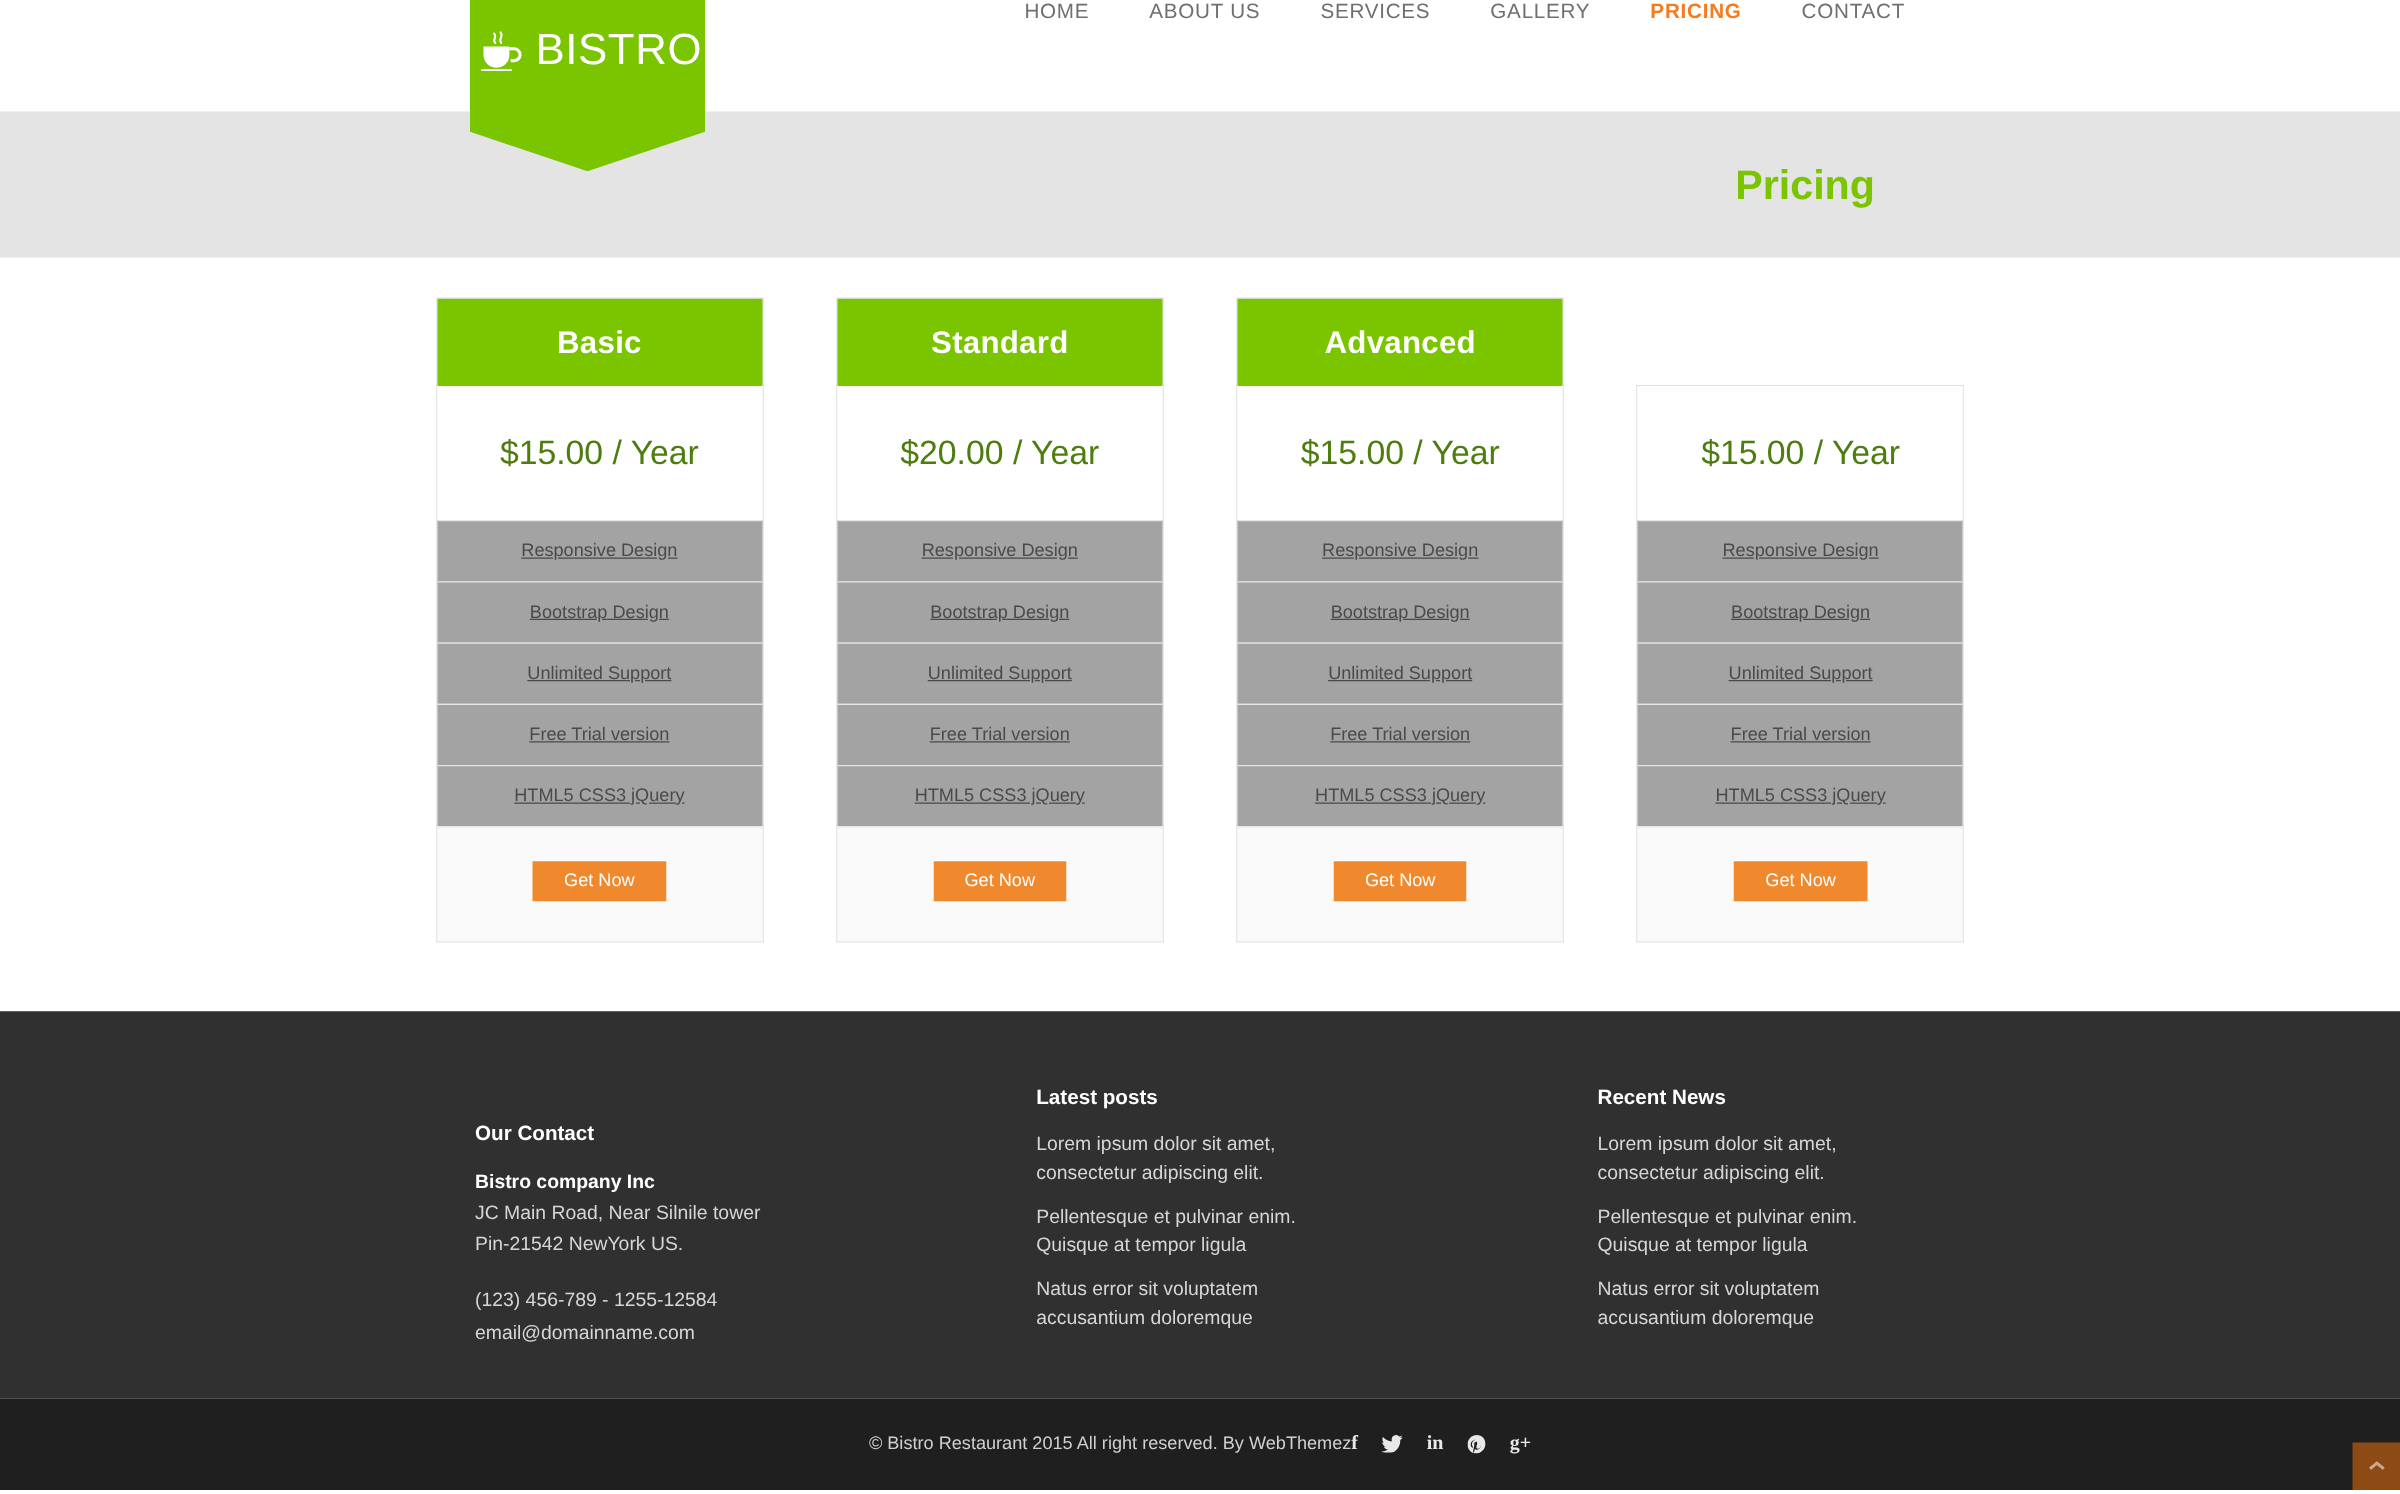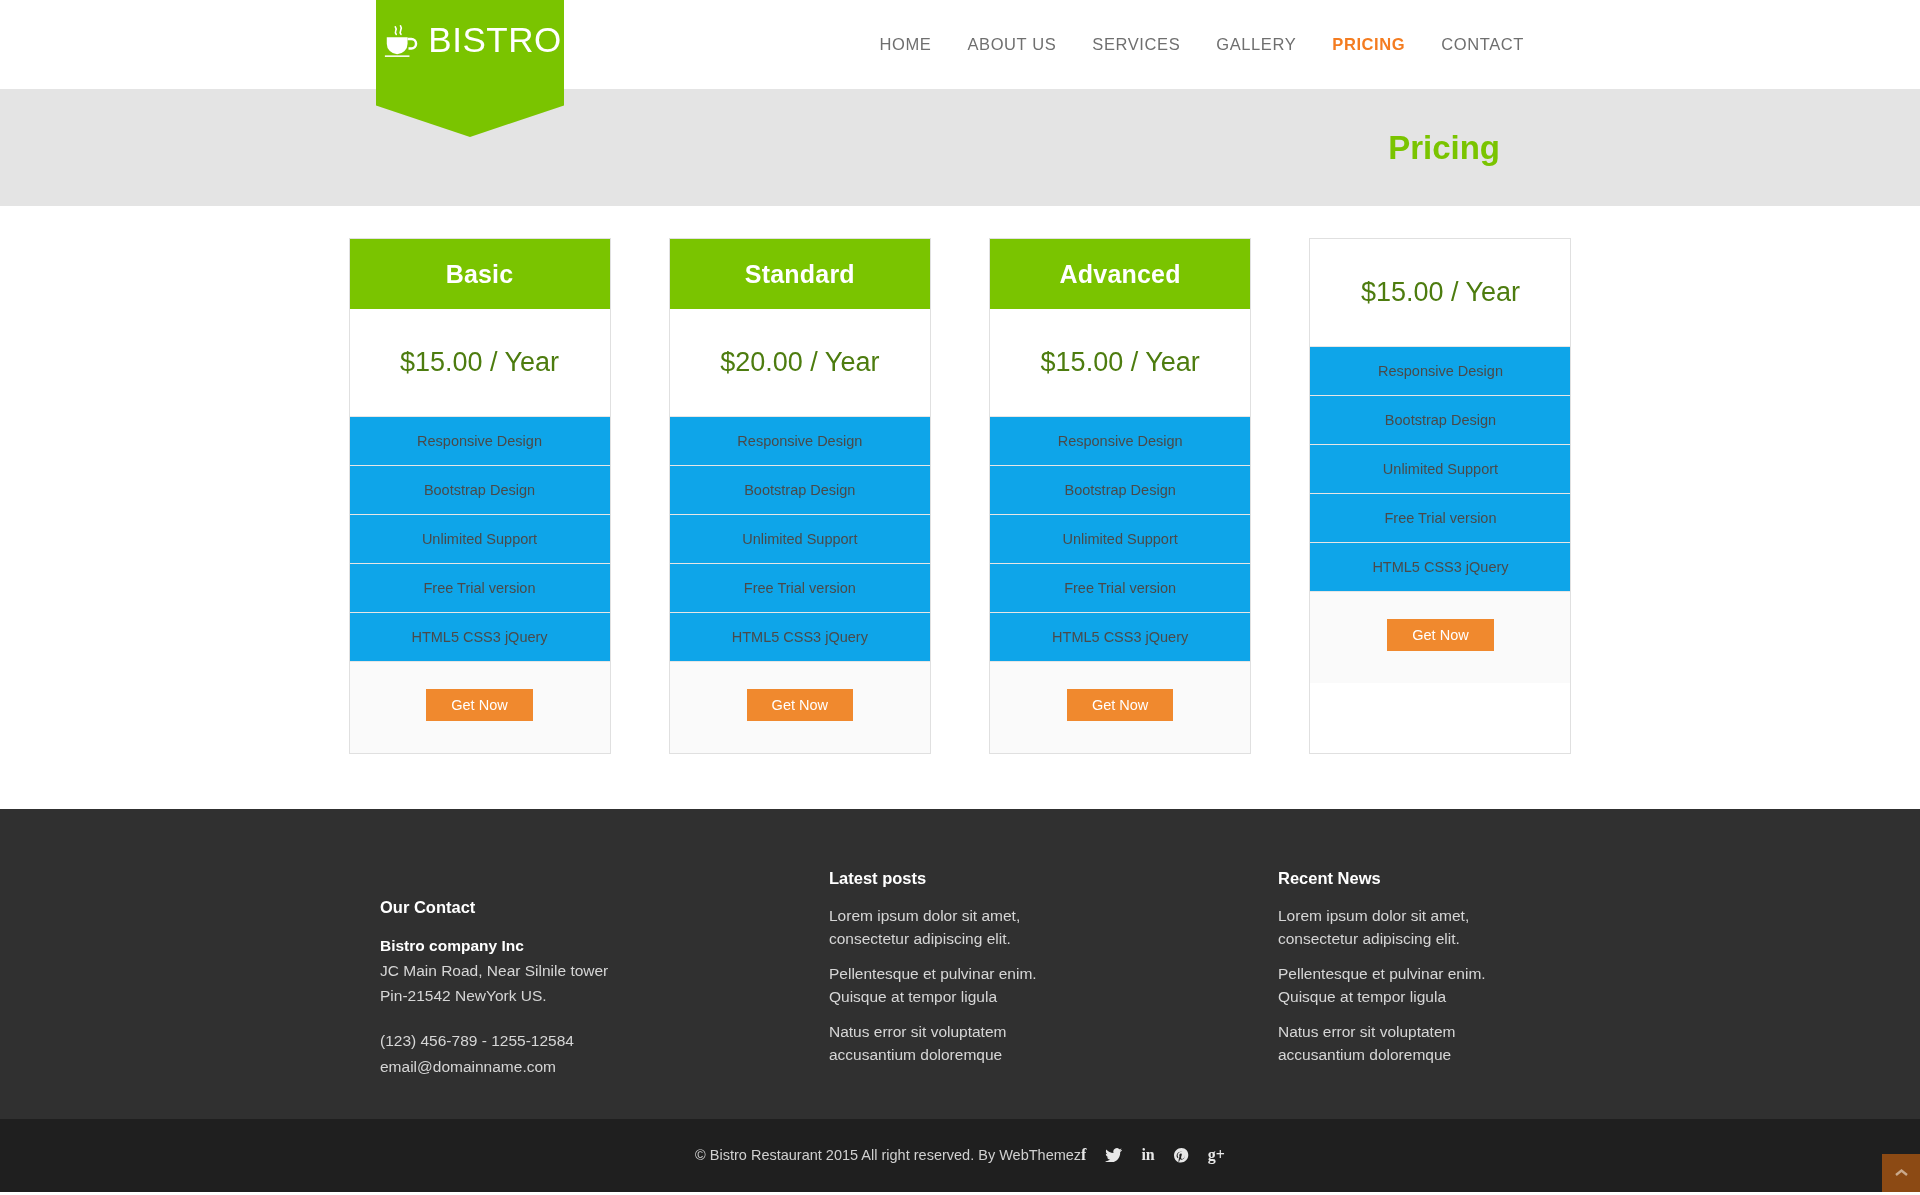--- a/index.html
+++ b/index.html
@@ -46,22 +46,22 @@
     line-height: 1;
     font-family: "Liberation Sans", sans-serif;
   }
 
   .nav {
     position: absolute;
     right: 380px;
     top: 0;
     height: 89px;
     display: flex;
-    align-items: center;
-    gap: 4px;
+    align-items: flex-start;
+    gap: 16px;
   }
   .nav-item {
     color: #6f6f6f;
     font-size: 16.5px;
     letter-spacing: 0.6px;
     text-decoration: none;
     padding: 0 16px;
     white-space: nowrap;
     cursor: pointer;
   }
@@ -92,20 +92,21 @@
   
   .pricing-section {
     background: #ffffff;
     padding: 32px 0 55px 0;
   }
   .pricing-wrap {
     width: 1223px;
     margin: 0 auto;
     display: flex;
     justify-content: space-between;
+    align-items: flex-end;
   }
   .plan {
     width: 262px;
     border: 1px solid #e0e0e0;
     background: #ffffff;
   }
   .plan-head {
     background: #7ac400;
     color: #ffffff;
     text-align: center;
@@ -122,21 +123,22 @@
     font-weight: 300;
     padding: 38px 0 38px 0;
     background: #ffffff;
   }
   .plan-feature {
     text-align: center;
     color: #4a4a4a;
     font-size: 14.5px;
     padding: 16px 0;
     border-top: 1px solid #e6e6e6;
-    background: #0ea5e9;
+    background: #a3a3a3;
+    text-decoration: underline;
   }
   .plan-foot {
     border-top: 1px solid #e6e6e6;
     background: #fafafa;
     text-align: center;
     padding: 27px 0 32px 0;
   }
   .get-now {
     display: inline-block;
     background: #f0892e;

